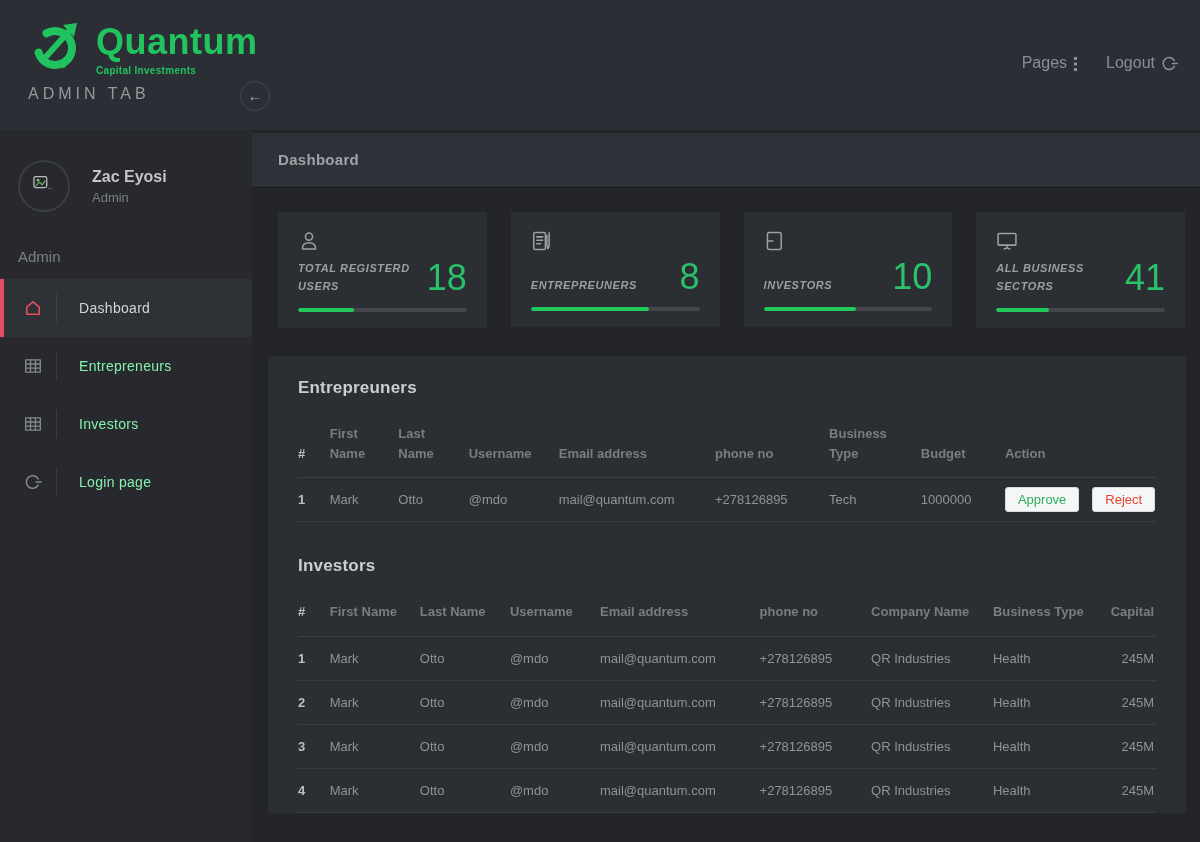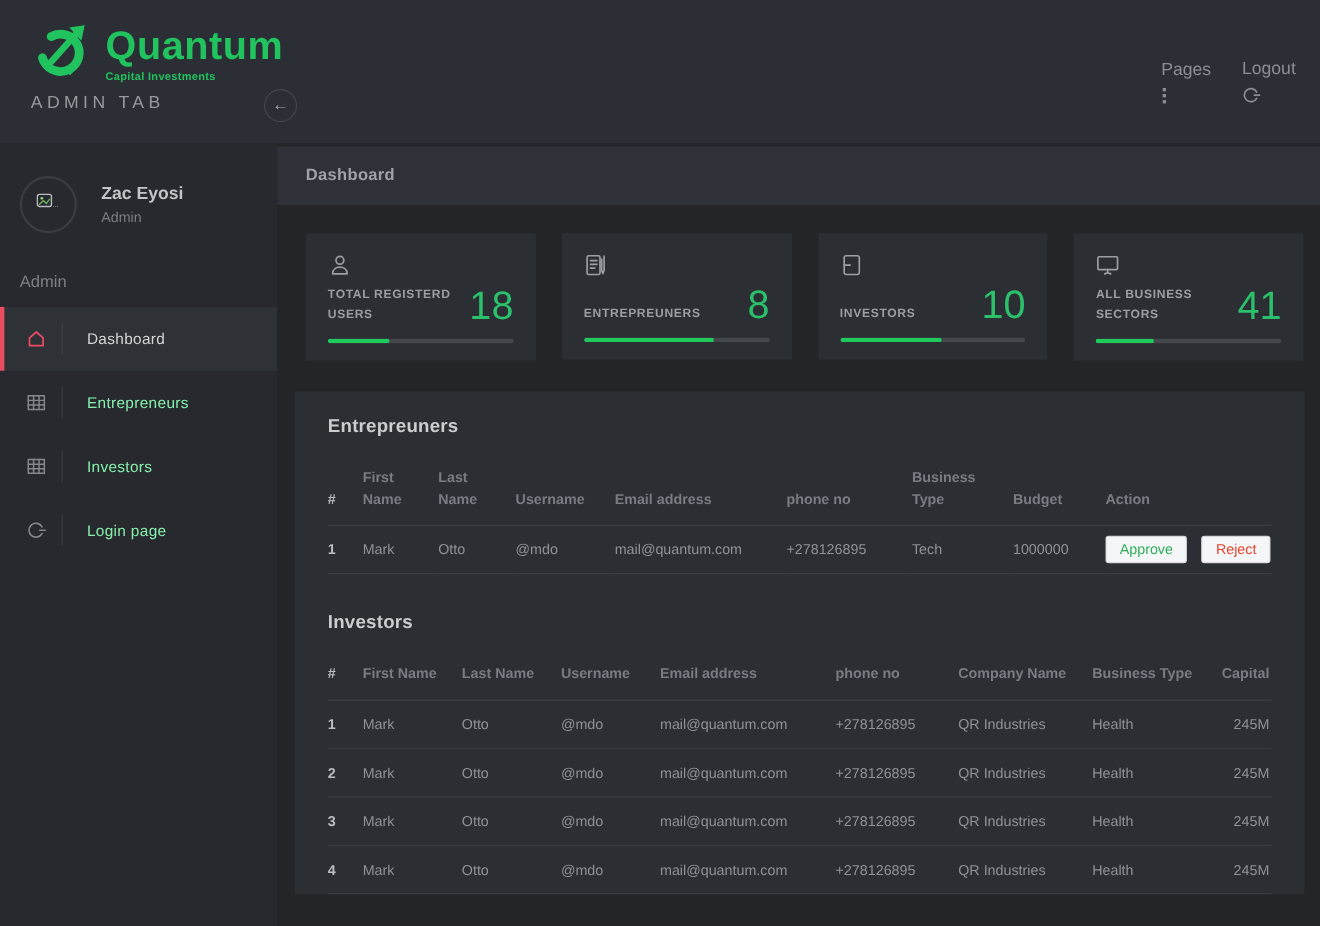--- a/index.html
+++ b/index.html
@@ -13,21 +13,21 @@
   .brand-text { margin-left:14px; }
   .brand-name { color:#21c35f; font-size:36px; font-weight:bold; letter-spacing:0.5px; }
   .brand-tagline { color:#21c35f; font-size:10px; font-weight:bold; margin-top:2px; letter-spacing:0.3px; }
   .admin-row { position:absolute; left:28px; top:85px; display:flex; align-items:center; }
   .admin-tab { color:#97999d; font-size:16px; letter-spacing:4px; }
   .collapse-btn { position:absolute; left:240px; top:81px; width:30px; height:30px;
                   border-radius:50%; border:1px solid #45484d; background:transparent;
                   color:#a7aaae; font-size:15px; line-height:28px; text-align:center; cursor:pointer; }
   .header-nav { position:absolute; right:22px; top:54px; display:flex; gap:28px;
                 align-items:center; color:#8b8e94; font-size:16px; }
-  .nav-link { display:flex; align-items:flex-start; gap:6px; cursor:pointer;flex-direction:column; }
+  .nav-link { display:flex; align-items:flex-end; gap:6px; cursor:pointer; }
   .nav-link svg { display:block; }
 
   
   .sidebar { position:absolute; left:0; top:130px; width:252px; height:712px;
              background:#27292e; z-index:2; }
   .user-block { display:flex; align-items:center; padding:30px 18px 0 18px; }
   .avatar { width:52px; height:52px; border-radius:50%; border:2px solid #3a3d42;
             display:flex; align-items:center; justify-content:center; color:#b9bcc0; }
   .user-meta { margin-left:22px; }
   .user-name { color:#c2c4c7; font-size:16px; font-weight:bold; }
@@ -49,21 +49,21 @@
                     border-bottom:1px solid rgba(255,255,255,0.05); }
   .breadcrumb { color:#9fa2a6; font-size:15px; font-weight:bold; letter-spacing:0.3px; }
   .content { padding:26px 15px 0 26px; }
 
   
   .stats-grid { display:grid; grid-template-columns:repeat(4,1fr); gap:24px; align-items:start; }
   .stat-card { background:#2b2e33; padding:18px 20px 16px 20px; }
   .stat-icon { color:#9ca0a5; height:22px; margin-bottom:8px; }
   .stat-mid { display:flex; align-items:flex-end; justify-content:space-between; }
   .stat-label { color:#9b9ea3; font-size:11px; font-weight:bold; letter-spacing:0.6px;
-                line-height:1.6; max-width:118px; }
+                line-height:1.6; max-width:118px;font-style:italic; }
   .stat-value { color:#2bc06a; font-size:36px; line-height:0.95; font-weight:normal; }
   .progress-track { margin-top:13px; height:4px; background:#43464b; border-radius:2px; overflow:hidden; }
   .progress-fill { height:100%; background:#1fc95c; border-radius:2px; }
 
   
   .panel { margin:28px 0 0 -10px; width:calc(100% + 11px); background:#2b2e33;
            padding:22px 30px 0 30px; }
   .section-title { color:#cbcdd0; font-size:17px; font-weight:bold; letter-spacing:0.2px; }
   .section-title.second { margin-top:34px; }
   table { width:100%; border-collapse:collapse; table-layout:fixed; margin-top:20px; }

